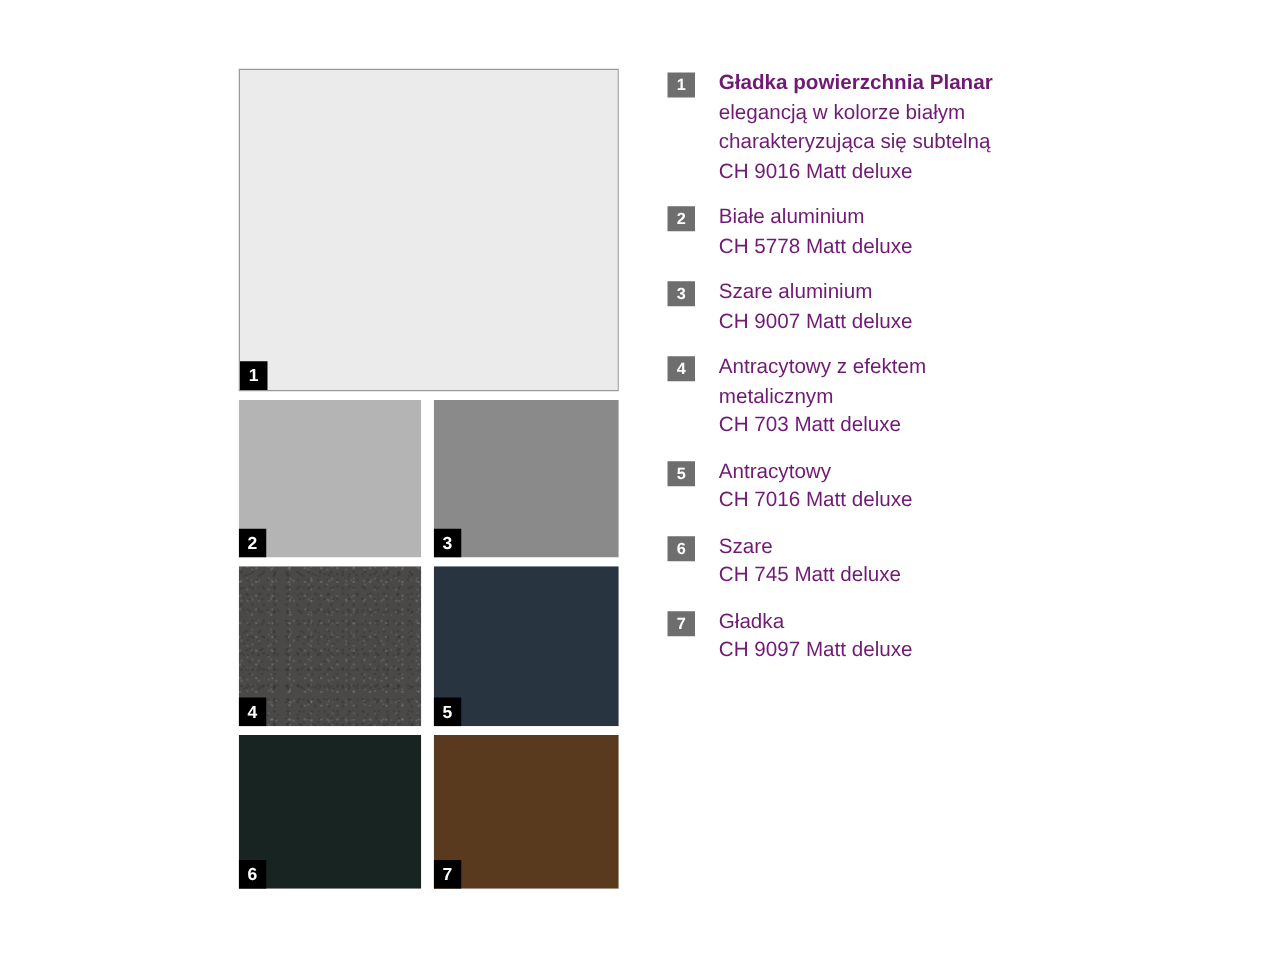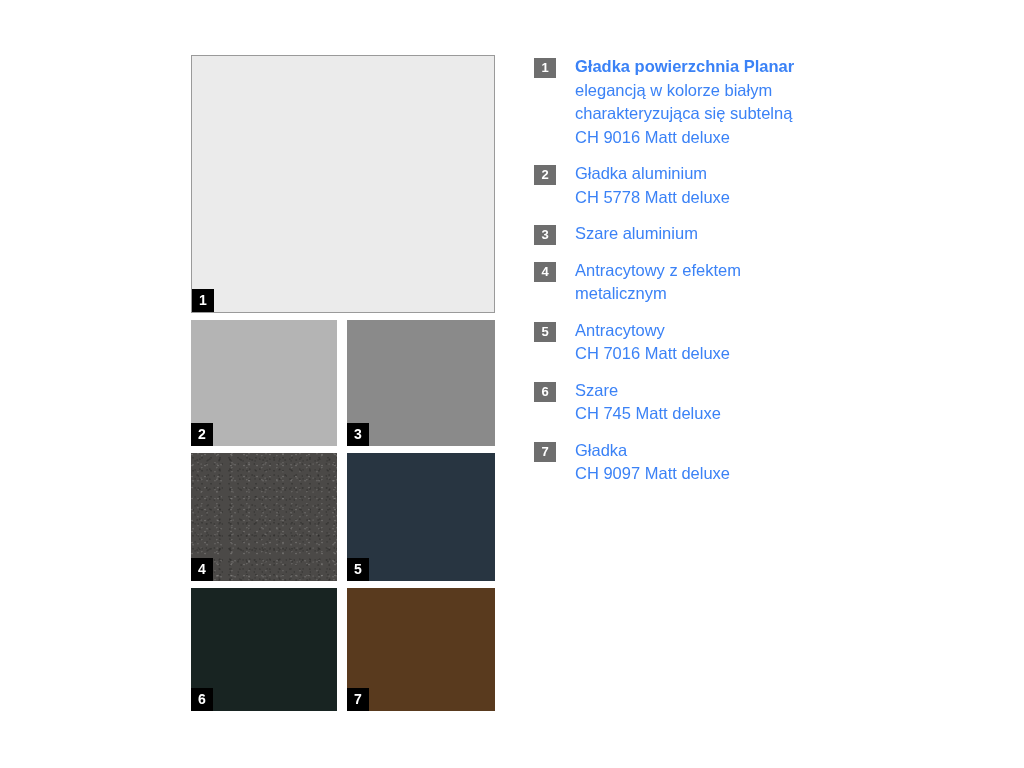--- a/index.html
+++ b/index.html
@@ -96,21 +96,21 @@
     background: #6e6e6e;
     color: #ffffff;
     font-size: 13px;
     font-weight: bold;
     line-height: 20px;
     text-align: center;
   }
   .legend-lines {
     font-size: 16.5px;
     line-height: 23.5px;
-    color: #3b82f6;
+    color: #701a75;
   }
   .legend-line-bold {
     font-weight: bold;
   }
 </style>
 </head>
 <body>
 
 <div id="swatch-grid">
     <div class="swatch" style="left: 0px; top: 0px; width: 304px; height: 258px; border: 1px solid rgb(154, 154, 154);">
@@ -150,35 +150,37 @@
       <div class="legend-lines">
         <div class="legend-line-bold">Gładka powierzchnia Planar</div>
         <div>elegancją w kolorze białym</div>
         <div>charakteryzująca się subtelną</div>
         <div>CH 9016 Matt deluxe</div>
       </div>
     </div>
     <div class="legend-entry">
       <div class="legend-badge">2</div>
       <div class="legend-lines">
-        <div>Gładka aluminium</div>
+        <div>Białe aluminium</div>
         <div>CH 5778 Matt deluxe</div>
       </div>
     </div>
     <div class="legend-entry">
       <div class="legend-badge">3</div>
       <div class="legend-lines">
         <div>Szare aluminium</div>
+        <div>CH 9007 Matt deluxe</div>
       </div>
     </div>
     <div class="legend-entry">
       <div class="legend-badge">4</div>
       <div class="legend-lines">
         <div>Antracytowy z efektem</div>
         <div>metalicznym</div>
+        <div>CH 703 Matt deluxe</div>
       </div>
     </div>
     <div class="legend-entry">
       <div class="legend-badge">5</div>
       <div class="legend-lines">
         <div>Antracytowy</div>
         <div>CH 7016 Matt deluxe</div>
       </div>
     </div>
     <div class="legend-entry">

